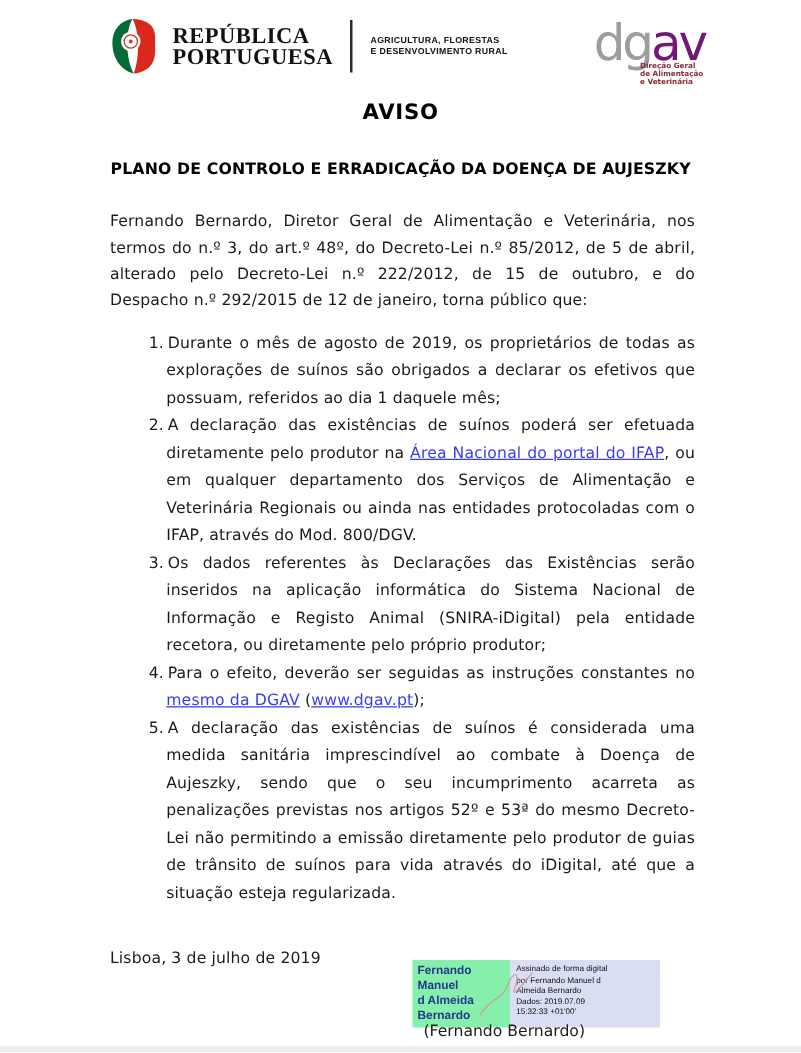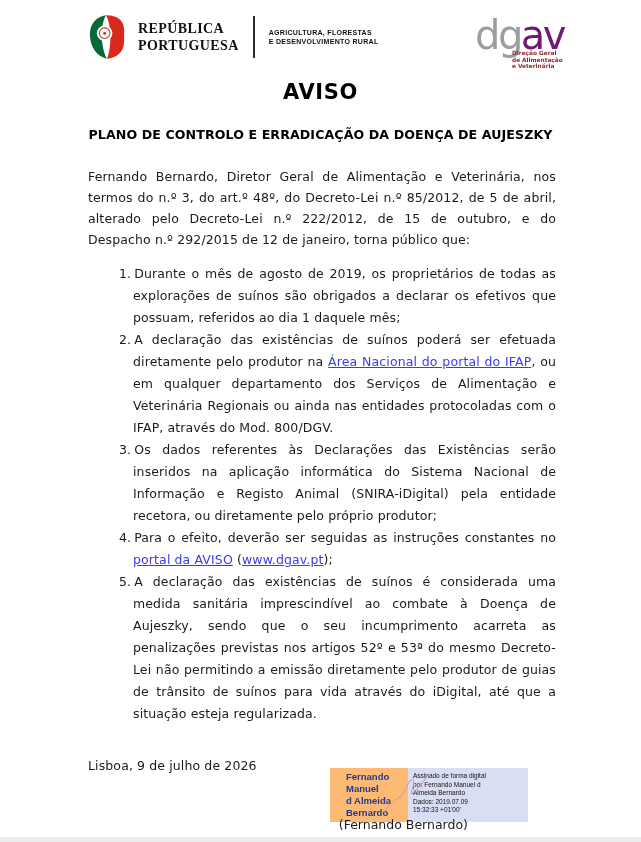--- a/index.html
+++ b/index.html
@@ -11,52 +11,52 @@
     width: 641px; height: 842px;
     background: #ffffff;
     overflow: hidden;
     margin: 0 auto;
   }
 
   
   .header { position: absolute; top: 14px; left: 88px; right: 60px; height: 52px; }
   .gov-logo { position: absolute; left: 0; top: 0; display: flex; align-items: center; gap: 12px; }
   .flag-icon { width: 38px; height: 46px; }
-  .gov-name { font-family: "Liberation Serif", serif; font-weight: bold; font-size: 14px; line-height: 17px; letter-spacing: 0.4px; color: #111; }
+  .gov-name { font-family: "Liberation Serif", serif; font-weight: bold; font-size: 18px; line-height: 17px; letter-spacing: 0.4px; color: #111; }
   .header-divider { width: 2px; height: 42px; background: #2b2b2b; margin: 0 2px; }
   .ministry { font-family: "Liberation Sans", sans-serif; font-weight: bold; font-size: 7px; line-height: 9px; letter-spacing: 0.3px; color: #111; }
 
   .dgav { position: absolute; right: 6px; top: 2px; width: 100px; }
   .dgav-word { font-size: 40px; line-height: 38px; letter-spacing: -2.5px; font-weight: 500; }
   .dgav-word .dg { color: #9b9da0; margin-top: 27px; }
   .dgav-word .av { color: #701a75; }
   .dgav-sub { margin-left: 37px; margin-top: -4px; font-size: 5.8px; line-height: 6.6px; font-weight: bold; color: #8d2a35; }
 
   
   .title { position: absolute; top: 80px; left: 0; right: 0; text-align: center;
-           font-size: 21px; font-weight: bold; letter-spacing: 0.6px; color: #000; }
+           font-size: 17px; font-weight: bold; letter-spacing: 0.6px; color: #000; }
   .subtitle { position: absolute; top: 127px; left: 40px; right: 40px; text-align: center;
               font-size: 12.6px; font-weight: bold; letter-spacing: 0.1px; color: #000; }
 
   
   .body-text { position: absolute; top: 166px; left: 88px; width: 468px;
                font-size: 12.5px; letter-spacing: 0.12px; color: #1b1b1b; }
   .intro { line-height: 21px; text-align: justify; }
   ol.notice-list { list-style: none; margin-top: 13px; }
   ol.notice-list li { line-height: 22px; text-align: justify; padding-left: 21px; text-indent: -14px; margin-left: 24px; }
   ol.notice-list .num { margin-right: 3px; }
   ol.notice-list a { color: #3b3bee; text-decoration: underline; cursor: pointer; }
   .dateline { margin-top: 30px; line-height: 21px; }
 
   
   .sig-role { position: absolute; top: 778px; left: 330px; width: 130px; text-align: left;
               font-size: 12.5px; color: #1b1b1b; }
   .stamp { position: absolute; top: 768px; left: 330px; display: flex; }
-  .stamp-name { width: 78px; background: #fdba74; color: #24388c; font-weight: bold;
-                font-size: 9.5px; line-height: 12px; padding: 3px 2px 3px 16px;
+  .stamp-name { width: 78px; background: #86efac; color: #24388c; font-weight: bold;
+                font-size: 9.5px; line-height: 12px; padding: 3px 2px 3px 4px;
                 font-family: "Liberation Sans", sans-serif; }
   .stamp-details { width: 120px; background: #d9def4; color: #101010;
                    font-size: 6.5px; line-height: 8.6px; padding: 4px 3px 3px 5px;
                    font-family: "Liberation Sans", sans-serif; }
   .stamp-squiggle { position: absolute; left: 48px; top: 2px; pointer-events: none; }
   .sig-name { position: absolute; top: 817px; left: 322px; width: 146px; text-align: right;
               font-size: 12.5px; color: #1b1b1b; white-space: nowrap; }
 
   .page-bottom-edge { position: absolute; left: 0; right: 0; bottom: 0; height: 5px; background: #ededed; }
 </style>
@@ -97,24 +97,24 @@
 
   <div class="title">AVISO</div>
   <div class="subtitle">PLANO DE CONTROLO E ERRADICAÇÃO DA DOENÇA DE AUJESZKY</div>
 
   <div class="body-text">
     <p class="intro">Fernando Bernardo, Diretor Geral de Alimentação e Veterinária, nos termos do n.º 3, do art.º 48º, do Decreto-Lei n.º 85/2012, de 5 de abril, alterado pelo Decreto-Lei n.º 222/2012, de 15 de outubro, e do Despacho n.º 292/2015 de 12 de janeiro, torna público que:</p>
     <ol class="notice-list" id="notice-list">
         <li><span class="num">1.</span>Durante o mês de agosto de 2019, os proprietários de todas as explorações de suínos são obrigados a declarar os efetivos que possuam, referidos ao dia 1 daquele mês;</li>
         <li><span class="num">2.</span>A declaração das existências de suínos poderá ser efetuada diretamente pelo produtor na <a href="#">Área Nacional do portal do IFAP</a>, ou em qualquer departamento dos Serviços de Alimentação e Veterinária Regionais ou ainda nas entidades protocoladas com o IFAP, através do Mod. 800/DGV.</li>
         <li><span class="num">3.</span>Os dados referentes às Declarações das Existências serão inseridos na aplicação informática do Sistema Nacional de Informação e Registo Animal (SNIRA-iDigital) pela entidade recetora, ou diretamente pelo próprio produtor;</li>
-        <li><span class="num">4.</span>Para o efeito, deverão ser seguidas as instruções constantes no <a href="#">portal da AVISO</a> (<a href="#">www.dgav.pt</a>);</li>
+        <li><span class="num">4.</span>Para o efeito, deverão ser seguidas as instruções constantes no <a href="#">mesmo da DGAV</a> (<a href="#">www.dgav.pt</a>);</li>
         <li><span class="num">5.</span>A declaração das existências de suínos é considerada uma medida sanitária imprescindível ao combate à Doença de Aujeszky, sendo que o seu incumprimento acarreta as penalizações previstas nos artigos 52º e 53ª do mesmo Decreto-Lei não permitindo a emissão diretamente pelo produtor de guias de trânsito de suínos para vida através do iDigital, até que a situação esteja regularizada.</li>
       </ol>
-    <p class="dateline">Lisboa, 9 de julho de 2026</p>
+    <p class="dateline">Lisboa, 3 de julho de 2019</p>
   </div>
 
   <div class="sig-role">O Diretor-Geral</div>
 
   <div class="stamp">
     <div class="stamp-name">
       <div>Fernando Manuel</div>
       <div>d Almeida</div>
       <div>Bernardo</div>
     </div>

